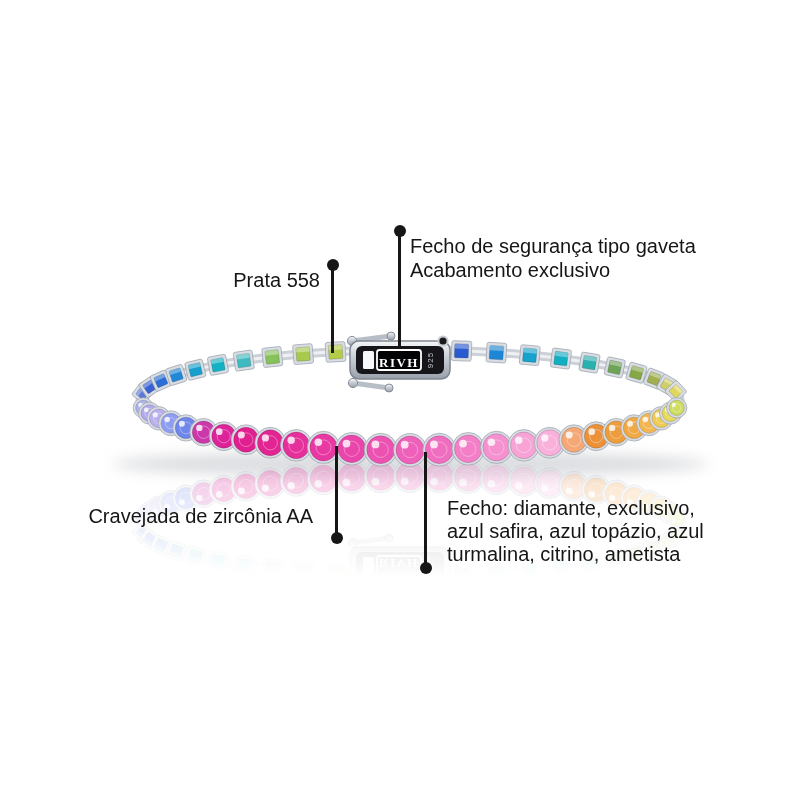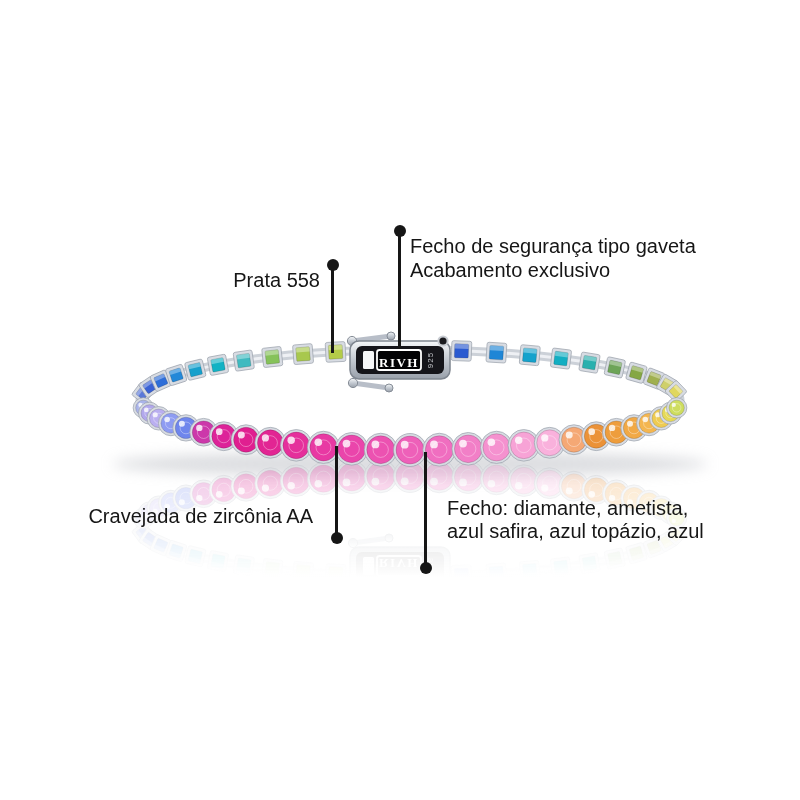--- a/index.html
+++ b/index.html
@@ -355,17 +355,18 @@
   <div class="ann" style="left:410px;top:234px;">
     <div><span class="b">Fecho de segurança</span><span> tipo gaveta</span></div>
     <div><span>Acabamento </span><span class="b">exclusivo</span></div>
   </div>
 
   <div class="ann ta-r" style="right:487px;top:504px;margin-left:9px;">
     <span>Cravejada de </span><span class="b">zircônia AA</span>
   </div>
 
   <div class="ann" style="left:447px;top:497px;line-height:23px;">
-    <div><span class="b">Fecho:</span><span> diamante, ametista,</span></div>
+    <div><span class="b">Fecho:</span><span> diamante, exclusivo,</span></div>
     <div>azul safira, azul topázio, azul</div>
+    <div>turmalina, citrino, ametista</div>
   </div>
 
 </div>
 
 </body></html>

